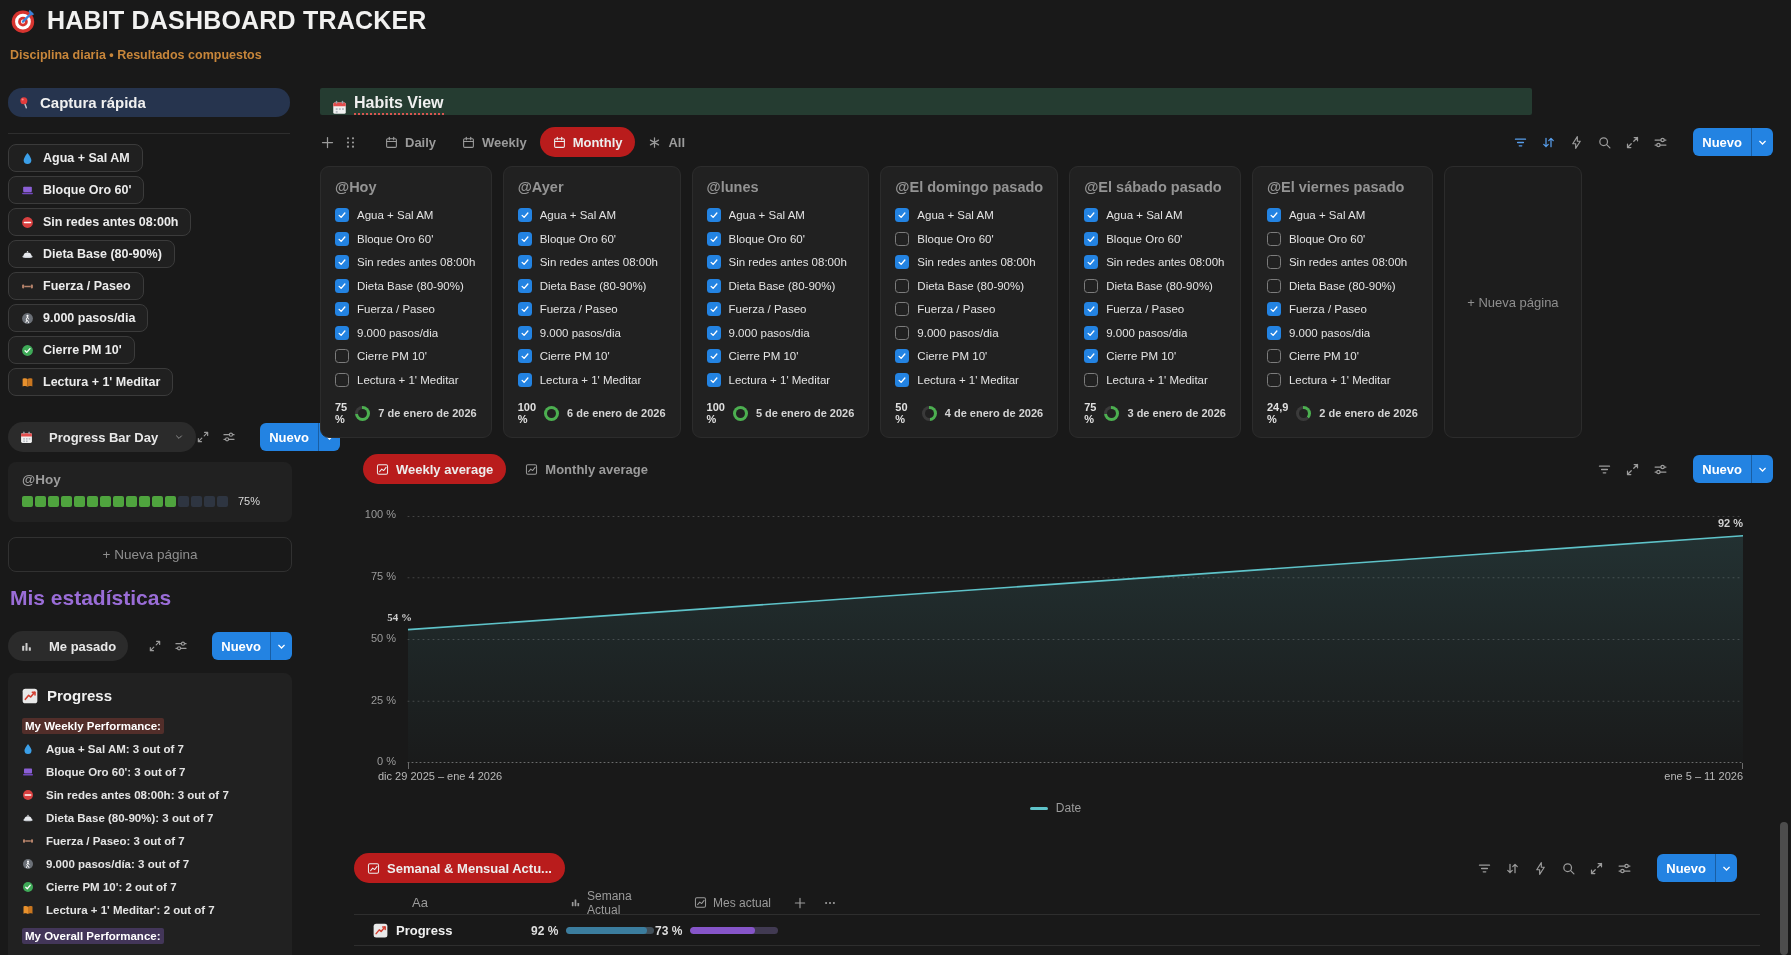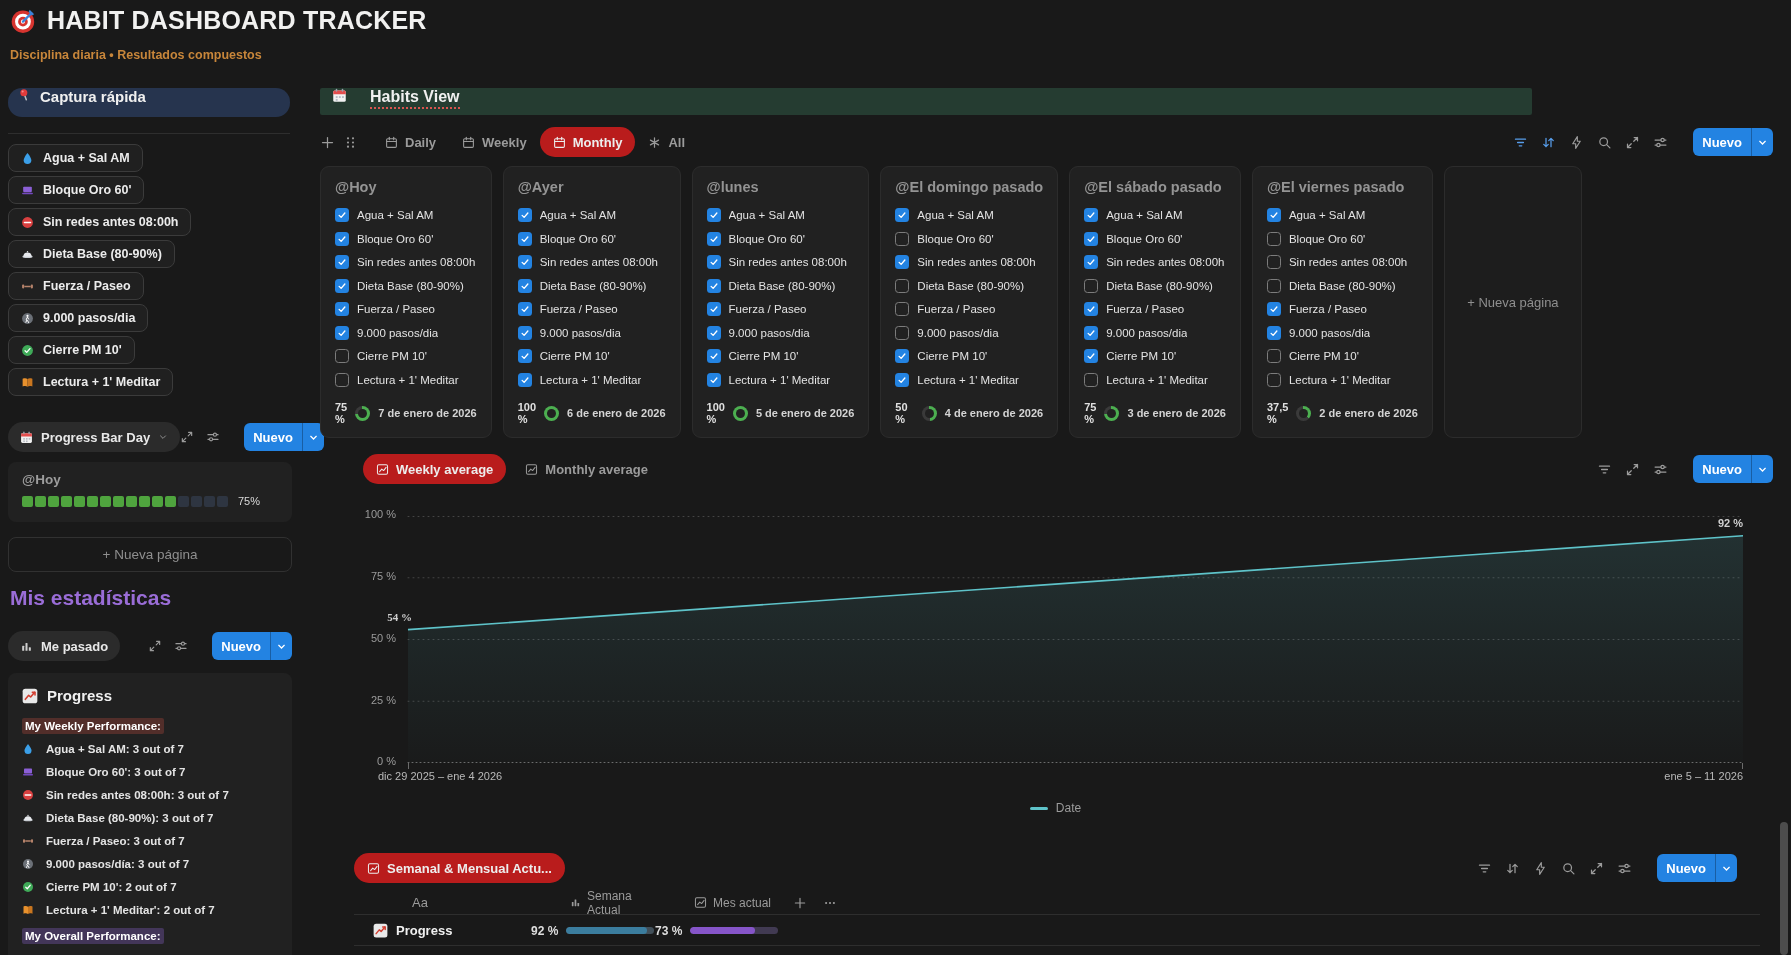--- a/index.html
+++ b/index.html
@@ -8,32 +8,32 @@
   svg { display:block; }
 
   
   .top-header { position:absolute; left:10px; top:6px; display:flex; align-items:center; gap:10px; }
   .top-header h1 { font-size:25px; font-weight:800; color:#f1f1f0; letter-spacing:.2px; }
   .subtitle { position:absolute; left:10px; top:48px; font-size:12.5px; font-weight:700; color:#c8863a; }
 
   
   .sidebar { position:absolute; left:8px; top:88px; width:284px; height:867px; }
   .capture-header { position:absolute; left:0; top:0; width:282px; height:29px; background:#26344e; border-radius:14px;
-                    display:flex; gap:8px; padding:0 10px; }
+                    display:flex; align-items:center; gap:8px; padding:0 10px; }
   .capture-header .cap-title { font-size:15px; font-weight:700; color:#f0f0f0; }
   .side-divider { position:absolute; left:0; top:45px; width:282px; height:1px; background:#2e2e2e; }
   #capture-list { position:absolute; left:0; top:56px; }
   .cap-btn { display:flex; align-items:center; gap:9px; height:28px; margin-bottom:4px; padding:0 12px;
              background:#202020; border:1px solid #3b3b3b; border-radius:8px; width:max-content; cursor:pointer;
              font-family:inherit; }
   .cap-lbl { font-size:12.5px; font-weight:700; color:#ececec; white-space:nowrap; }
   .cap-ic svg { width:13px; height:13px; }
 
   .view-row { position:absolute; left:0; width:284px; height:30px; display:flex; align-items:center; }
-  .view-pill { display:flex; align-items:center; gap:8px; height:30px; padding:0 12px; background:#2b2b2b;
+  .view-pill { display:flex; align-items:center; gap:16px; height:30px; padding:0 12px; background:#2b2b2b;
                border-radius:16px; cursor:pointer; }
   .view-pill .vp-lbl { font-size:13px; font-weight:700; color:#e8e8e8; white-space:nowrap; }
   .row-icons { margin-left:auto; display:flex; align-items:center; gap:12px; color:#9b9b9b; }
   .row-icons .ticon svg { width:14px; height:14px; }
 
   .nuevo { display:flex; height:28px; border-radius:6px; overflow:hidden; background:#2383e2; cursor:pointer; margin-left:12px; }
   .nuevo-main { display:flex; align-items:center; padding:0 9px; font-size:13px; font-weight:700; color:#fff; }
   .nuevo-arrow { display:flex; align-items:center; justify-content:center; width:22px; border-left:1px solid rgba(0,0,0,.28); color:#fff; }
   .nuevo-arrow svg { width:11px; height:11px; }
 
@@ -55,21 +55,21 @@
   .hl { display:inline-block; font-size:11.5px; font-weight:700; color:#fff; padding:2px 3px; border-radius:2px; margin-bottom:8px; }
   .hl.red { background:#522e2a; }
   .hl.purple { background:#433659; margin-top:2px; }
   .stat-item { display:flex; align-items:center; gap:12px; margin-bottom:9px; height:14px; }
   .stat-item .si-lbl { font-size:11.5px; font-weight:600; color:#e4e4e4; white-space:nowrap; }
   .stat-item svg { width:12px; height:12px; }
 
   
   .main { position:absolute; left:320px; top:88px; width:1471px; height:867px; }
   .hv-header { position:absolute; left:0; top:0; width:1212px; height:27px; background:#253c31; border-radius:2px;
-               display:flex; align-items:flex-start; gap:23px; padding:0 12px; }
+               display:flex; align-items:flex-end; gap:7px; padding:0 12px; }
   .hv-title { font-size:16px; font-weight:700; color:#f0f0f0; border-bottom:2px dotted #d95550; padding-bottom:1px; }
 
   .hv-toolbar { position:absolute; left:0; top:38px; width:100%; height:32px; display:flex; align-items:center; }
   .blk-handles { display:flex; align-items:center; gap:8px; color:#8a8a8a; margin-right:14px; }
   .blk-handles svg { width:15px; height:15px; }
   .tab { display:flex; align-items:center; gap:7px; color:#9b9b9b; font-weight:600; font-size:13px; padding:0 13px; height:30px;
          border-radius:16px; cursor:pointer; white-space:nowrap; }
   .tab.active { background:#b91c1c; color:#ededed; font-weight:700; }
   .tab svg { width:13px; height:13px; }
   .toolbar-right { margin-left:auto; display:flex; align-items:center; gap:13px; padding-right:18px; }
@@ -942,21 +942,21 @@
             <div class="chk-row">
           <span class="cb off"></span>
           <span class="chk-lbl">Cierre PM 10'</span>
         </div>
             <div class="chk-row">
           <span class="cb off"></span>
           <span class="chk-lbl">Lectura + 1' Meditar</span>
         </div>
      </div>
      <div class="card-foot">
-       <span class="pct">37,5 %</span>
+       <span class="pct">24,9 %</span>
        <span class="ring" style="background:conic-gradient(#4CAF50 37.5%, #3a3a3a 0)"></span>
        <span class="hc-date">2 de enero de 2026</span>
      </div>
    </div>
         <div class="new-page-card">
      <span>+ Nueva página</span>
    </div>
       </div>
 
     <div class="chart-toolbar">

